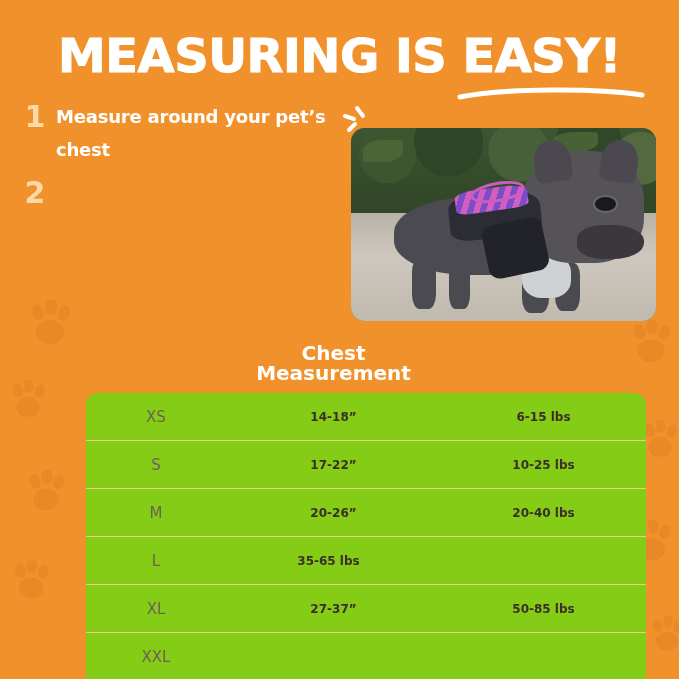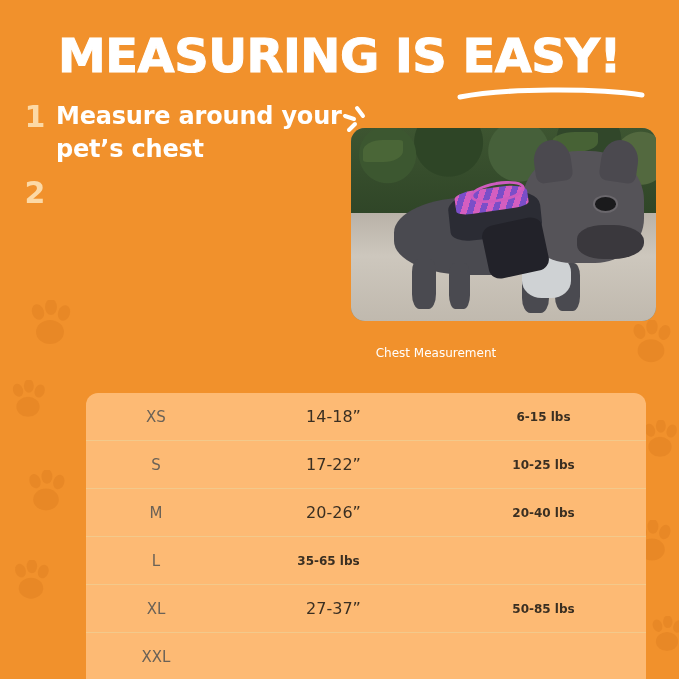--- a/index.html
+++ b/index.html
@@ -59,21 +59,21 @@
     font-family: "DejaVu Sans", sans-serif;
     font-weight: bold;
     font-size: 30px;
     line-height: 34px;
     margin-right: 6px;
   }
   .step-text {
     color: #FFFFFF;
     font-family: "DejaVu Sans", sans-serif;
     font-weight: bold;
-    font-size: 24px;
+    font-size: 18px;
     line-height: 33px;
     letter-spacing: -0.2px;
   }
 
   
   .photo-wrap {
     position: absolute;
     left: 351px;
     top: 128px;
     width: 305px;
@@ -248,54 +248,53 @@
 
   
   .table-headers {
     position: absolute;
     top: 343px;
     left: 86px;
     width: 560px;
     display: flex;
     color: #FFFFFF;
     font-family: "DejaVu Sans", sans-serif;
-    font-weight: normal;
-    font-size: 12px;
+    font-weight: bold;
+    font-size: 20px;
     line-height: 20px;
     text-align: center;
-    justify-content: center;
   }
   .th-size { flex: 0 0 140px; }
   .th-chest { flex: 0 0 215px; }
   .th-weight { flex: 0 0 205px; }
 
   .table-card {
     position: absolute;
     top: 393px;
     left: 86px;
     width: 560px;
-    background: #fdba74;
+    background: #84cc16;
     border-radius: 12px 12px 0 0;
     overflow: hidden;
   }
   .trow {
     display: flex;
     align-items: center;
     height: 47px;
     border-bottom: 1px solid #F3C98B;
   }
   .trow:last-child { border-bottom: none; }
   .cell {
     text-align: center;
     color: #4A3B2A;
     font-family: "DejaVu Sans", sans-serif;
     font-size: 15px;
   }
   .c-size { flex: 0 0 140px; color: #6b6257; font-size: 15px; }
-  .c-chest { flex: 0 0 215px; font-weight: normal; color: #3a2f22; font-size: 16px; }
+  .c-chest { flex: 0 0 215px; font-weight: bold; color: #3a2f22; font-size: 12px; }
   .c-weight { flex: 0 0 205px; font-weight: bold; color: #3a2f22; font-size: 12px; }
 </style>
 </head>
 <body>
 
 <div class="paw" style="left:26px; top:300px;">
   <svg width="48" height="50" viewBox="0 0 48 50">
       <g fill="#C96A14">
     <ellipse cx="12" cy="12" rx="6" ry="8" transform="rotate(-20 12 12)"></ellipse>
     <ellipse cx="25" cy="7" rx="6" ry="8"></ellipse>

